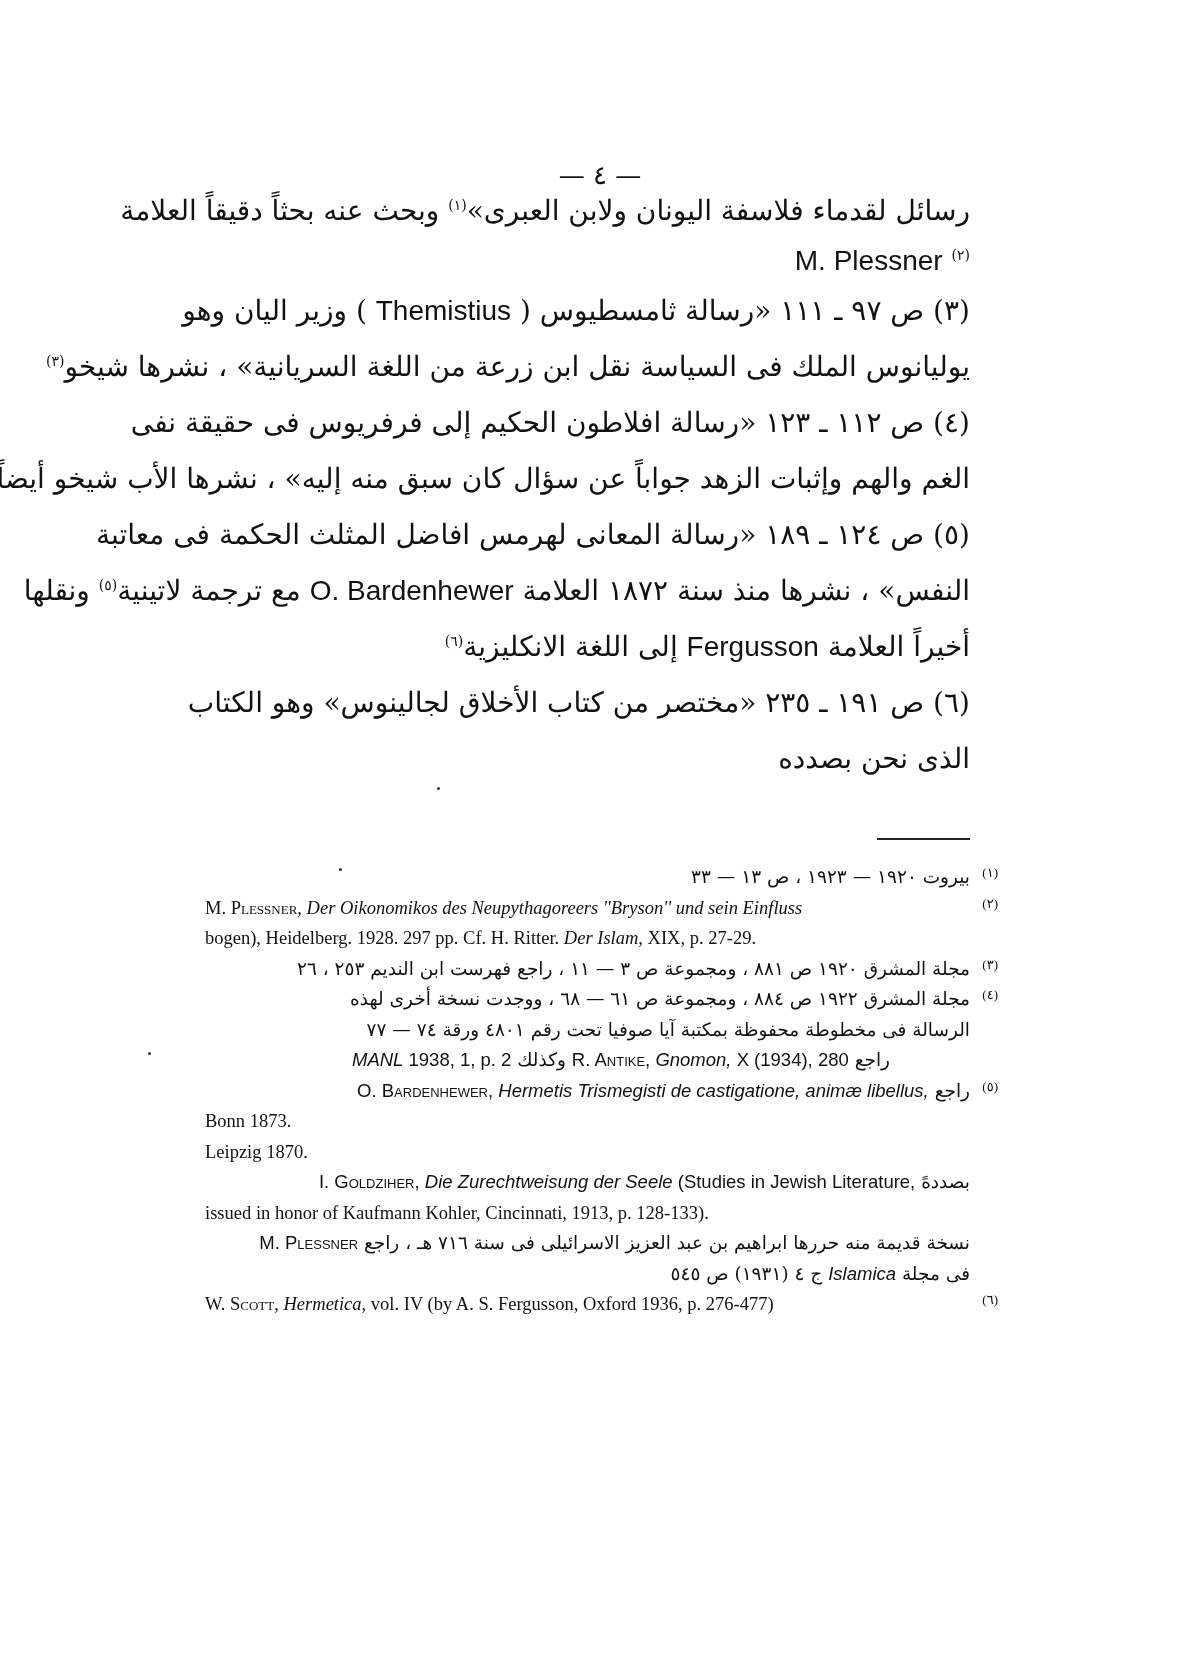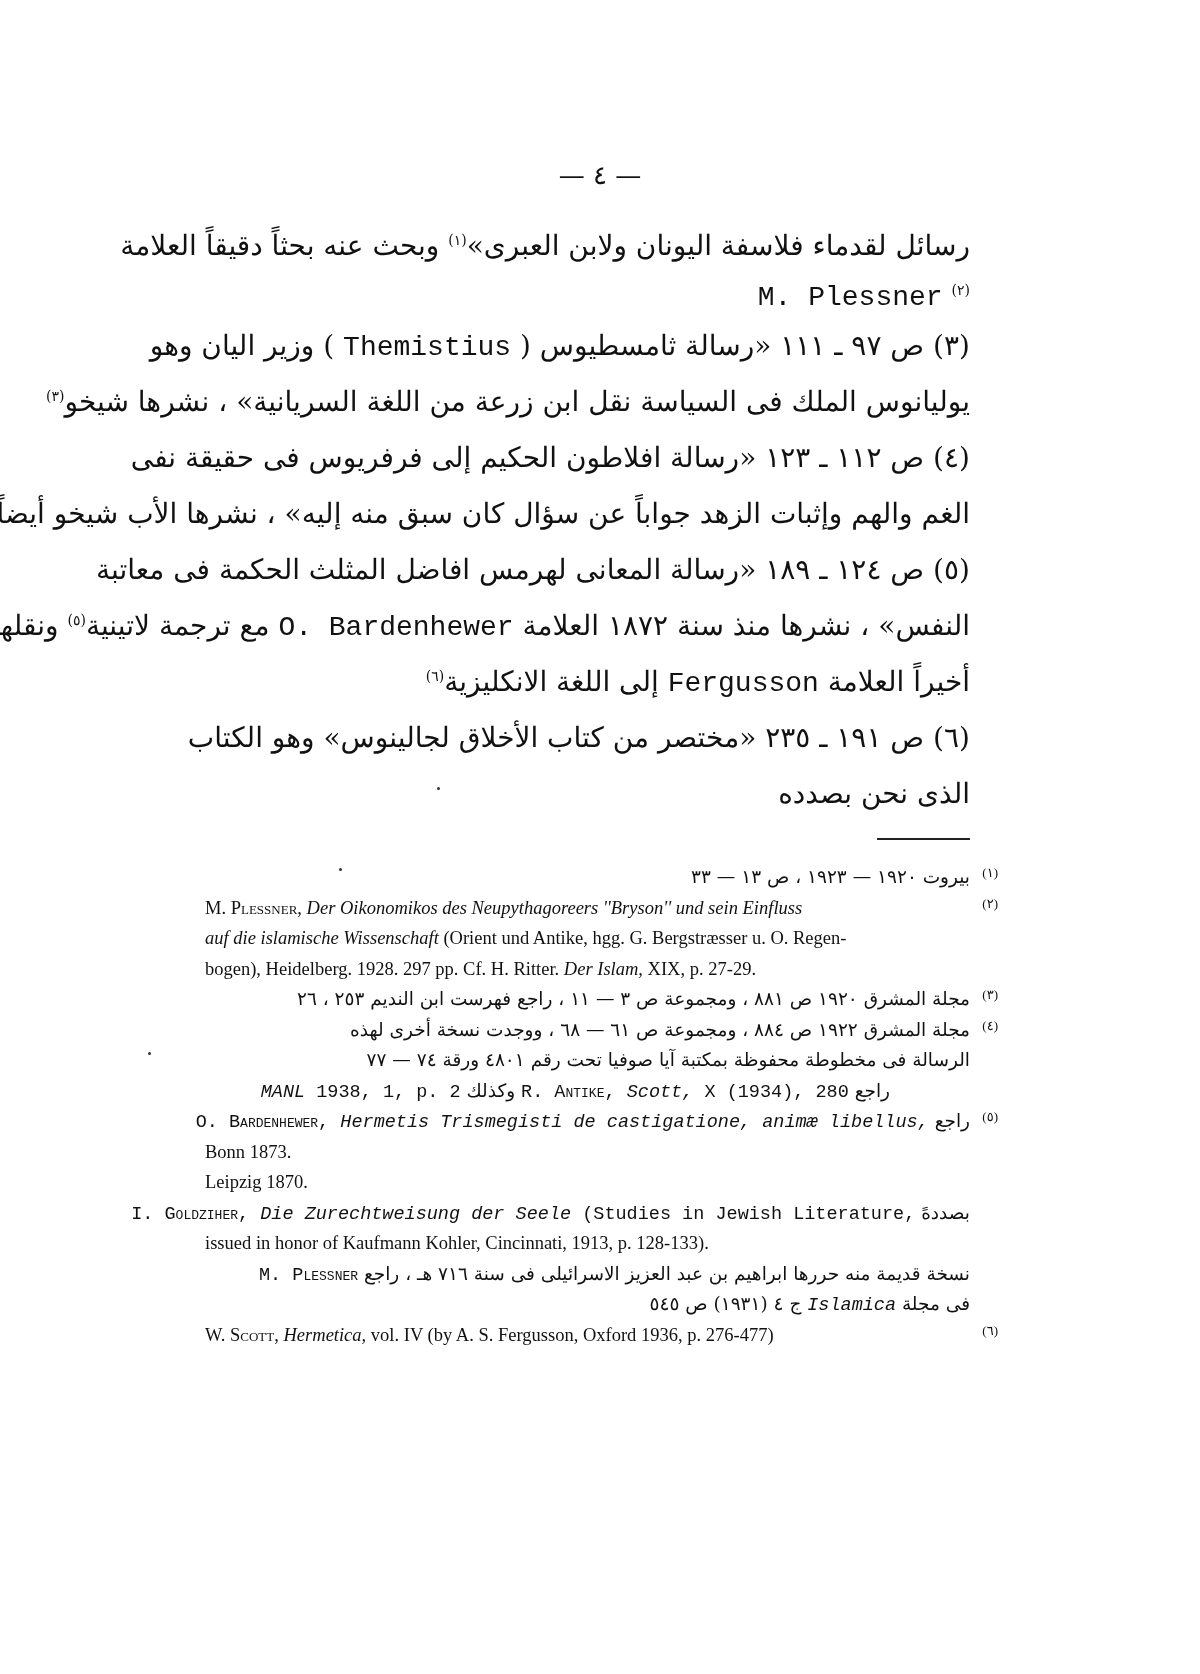--- a/index.html
+++ b/index.html
@@ -1,38 +1,38 @@
 <!DOCTYPE html>
 <html><head>
 <meta charset="utf-8">
 <style>
   html, body { margin:0; padding:0; background:#ffffff; }
   body { width:1200px; height:1674px; position:relative; overflow:hidden; color:#111; font-family:"DejaVu Serif", serif; }
   .page-number { position:absolute; top:160px; left:0; width:1200px; text-align:center; font-size:26px; }
   .body-text { position:absolute; left:205px; width:765px; direction:rtl; text-align:justify; font-size:28px; line-height:56px; }
   .line { display:block; white-space:nowrap; height:56px; text-align:justify; text-align-last:justify; }
   .line.short { text-align-last:right; }
-  .latin { direction:ltr; unicode-bidi:embed; font-family:Liberation Mono, monospace;margin-top:8px; }
+  .latin { direction:ltr; unicode-bidi:embed; font-family:Liberation Sans, sans-serif;margin-top:8px; }
   sup { font-size:14px; vertical-align:super; line-height:0; }
   .rule { position:absolute; top:838px; left:877px; width:93px; height:0; border-top:2px solid #222; }
   .notes { position:absolute; left:205px; top:862px; width:765px; font-size:18.5px; line-height:30.5px; }
   .note-line { position:relative; white-space:nowrap; height:30.5px; }
   .note-line.rtl { direction:rtl; text-align:right; }
   .note-line.ltr { direction:ltr; text-align:left; font-family:"Liberation Serif", serif; }
   .note-num { position:absolute; right:-28px; top:-4px; font-size:13px; font-family:"Liberation Serif", serif; direction:ltr; }
   .i { font-style:italic; }
   .sc { font-variant:small-caps; }
   .stray-dot { position:absolute; width:3px; height:3px; background:#333; border-radius:50%; }
 </style>
 </head>
 <body>
 
 <div class="page-number">— ٤ —</div>
 
-<div class="body-text" style="top:218px;">
+<div class="body-text" style="top:183px;">
   <span class="line"><span>رسائل لقدماء فلاسفة اليونان ولابن العبرى»</span><sup>(١)</sup> <span>وبحث عنه بحثاً دقيقاً العلامة</span></span>
   <span class="line short" style="height:44px;line-height:44px;"><sup>(٢)</sup> <span class="latin">M. Plessner</span></span>
   <span class="line"><span>(٣) ص ٩٧ ـ ١١١ «رسالة ثامسطيوس (</span> <span class="latin">Themistius</span> <span>) وزير اليان وهو</span></span>
   <span class="line short"><span>يوليانوس الملك فى السياسة نقل ابن زرعة من اللغة السريانية» ، نشرها شيخو</span><sup>(٣)</sup></span>
   <span class="line"><span>(٤) ص ١١٢ ـ ١٢٣ «رسالة افلاطون الحكيم إلى فرفريوس فى حقيقة نفى</span></span>
   <span class="line"><span>الغم والهم وإثبات الزهد جواباً عن سؤال كان سبق منه إليه» ، نشرها الأب شيخو أيضاً</span></span>
   <span class="line"><span>(٥) ص ١٢٤ ـ ١٨٩ «رسالة المعانى لهرمس افاضل المثلث الحكمة فى معاتبة</span></span>
   <span class="line"><span>النفس» ، نشرها منذ سنة ١٨٧٢ العلامة</span> <span class="latin">O. Bardenhewer</span> <span>مع ترجمة لاتينية</span><sup>(٥)</sup> <span>ونقلها</span></span>
   <span class="line short"><span>أخيراً العلامة</span> <span class="latin">Fergusson</span> <span>إلى اللغة الانكليزية</span><sup>(٦)</sup></span>
   <span class="line"><span>(٦) ص ١٩١ ـ ٢٣٥ «مختصر من كتاب الأخلاق لجالينوس» وهو الكتاب</span></span>
@@ -45,41 +45,38 @@
   <div class="note-line rtl">
     <span class="note-num">(١)</span>
     <span>بيروت ١٩٢٠ — ١٩٢٣ ، ص ١٣ — ٣٣</span>
   </div>
 
   <div class="note-line ltr">
     <span class="note-num">(٢)</span>
     <span class="sc">M. Plessner,</span> <span class="i">Der Oikonomikos des Neupythagoreers ''Bryson'' und sein Einfluss</span>
   </div>
   <div class="note-line ltr">
-    <span class="i">auf die islamische Wissenschaft</span> <span>(Orient und Antike, hgg. G. Bergstræsser u. O. Regen-</span>
-  </div>
-  <div class="note-line ltr">
     <span>bogen), Heidelberg. 1928. 297 pp. Cf. H. Ritter.</span> <span class="i">Der Islam,</span> <span>XIX, p. 27-29.</span>
   </div>
 
   <div class="note-line rtl">
     <span class="note-num">(٣)</span>
     <span>مجلة المشرق ١٩٢٠ ص ٨٨١ ، ومجموعة ص ٣ — ١١ ، راجع فهرست ابن النديم ٢٥٣ ، ٢٦</span>
   </div>
 
   <div class="note-line rtl">
     <span class="note-num">(٤)</span>
     <span>مجلة المشرق ١٩٢٢ ص ٨٨٤ ، ومجموعة ص ٦١ — ٦٨ ، ووجدت نسخة أخرى لهذه</span>
   </div>
   <div class="note-line rtl">
     <span>الرسالة فى مخطوطة محفوظة بمكتبة آيا صوفيا تحت رقم ٤٨٠١ ورقة ٧٤ — ٧٧</span>
   </div>
   <div class="note-line rtl" style="padding-right:80px;">
     <span>راجع</span>
-    <span class="latin"><span class="sc">R. Antike,</span> <span class="i">Scott,</span> <span>X (1934), 280</span></span>
+    <span class="latin"><span class="sc">R. Antike,</span> <span class="i">Gnomon,</span> <span>X (1934), 280</span></span>
     <span>وكذلك</span>
     <span class="latin"><span class="i">MANL</span> <span>1938, 1, p. 2</span></span>
   </div>
 
   <div class="note-line rtl">
     <span class="note-num">(٥)</span>
     <span>راجع</span>
     <span class="latin"><span class="sc">O. Bardenhewer,</span> <span class="i">Hermetis Trismegisti de castigatione, animæ libellus,</span></span>
   </div>
   <div class="note-line ltr">

